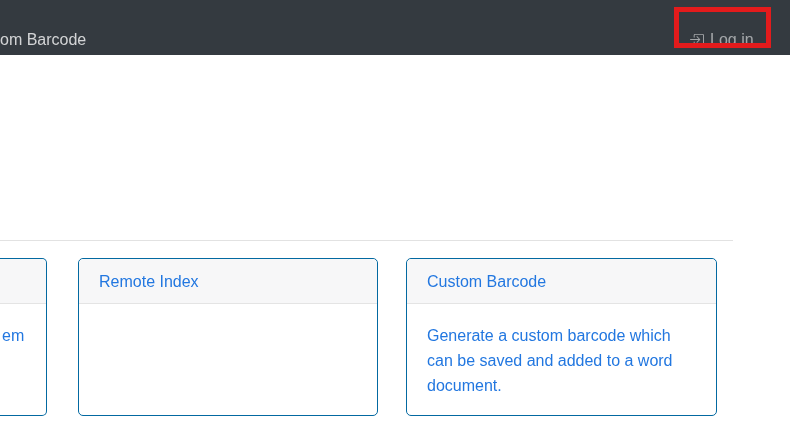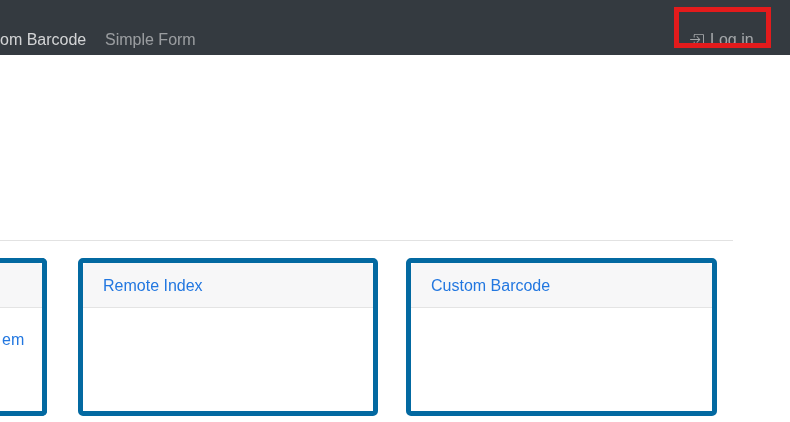--- a/index.html
+++ b/index.html
@@ -69,21 +69,21 @@
     top: 240px;
     width: 733px;
     height: 1px;
     background: #e2e2e2;
   }
   .card {
     position: absolute;
     top: 258px;
     height: 158px;
     background: #ffffff;
-    border: 5px solid #0369a1;
+    border: 1px solid #0369a1;
     border-radius: 5px;
     box-sizing: border-box;
   }
   .card-header {
     height: 45px;
     background: #f7f7f8;
     border-bottom: 1px solid #e4e4e4;
     border-radius: 5px 5px 0 0;
     display: flex;
     align-items: center;
@@ -121,21 +121,20 @@
   .card-barcode {
     left: 406px;
     width: 311px;
   }
 </style>
 </head>
 <body>
 
 <header class="navbar">
   <a class="nav-link nav-item-partial">om Barcode</a>
-  <a class="nav-link nav-item-simple">Simple Form</a>
   <a class="nav-link login-link">
     <span class="icon">
       <svg width="15" height="15" viewBox="0 0 16 16" fill="currentColor" aria-hidden="true">
         <path d="M6 3.5a.5.5 0 0 1 .5-.5h8a.5.5 0 0 1 .5.5v9a.5.5 0 0 1-.5.5h-8a.5.5 0 0 1-.5-.5v-2a.5.5 0 0 0-1 0v2A1.5 1.5 0 0 0 6.5 14h8a1.5 1.5 0 0 0 1.5-1.5v-9A1.5 1.5 0 0 0 14.5 2h-8A1.5 1.5 0 0 0 5 3.5v2a.5.5 0 0 0 1 0v-2z"></path>
         <path d="M11.854 8.354a.5.5 0 0 0 0-.708l-3-3a.5.5 0 1 0-.708.708L10.293 7.5H1.5a.5.5 0 0 0 0 1h8.793l-2.147 2.146a.5.5 0 0 0 .708.708l3-3z"></path>
       </svg>
     </span>
     <span>Log in</span>
   </a>
   <div class="red-box"></div>
@@ -154,14 +153,17 @@
   <div class="card card-remote">
     <div class="card-header">
       <a>Remote Index</a>
     </div>
   </div>
 
   <div class="card card-barcode">
     <div class="card-header">
       <a>Custom Barcode</a>
     </div>
+    <div class="card-body">
+      <a>Generate a custom barcode which can be saved and added to a word document.</a>
+    </div>
   </div>
 </main>
 
 </body></html>

